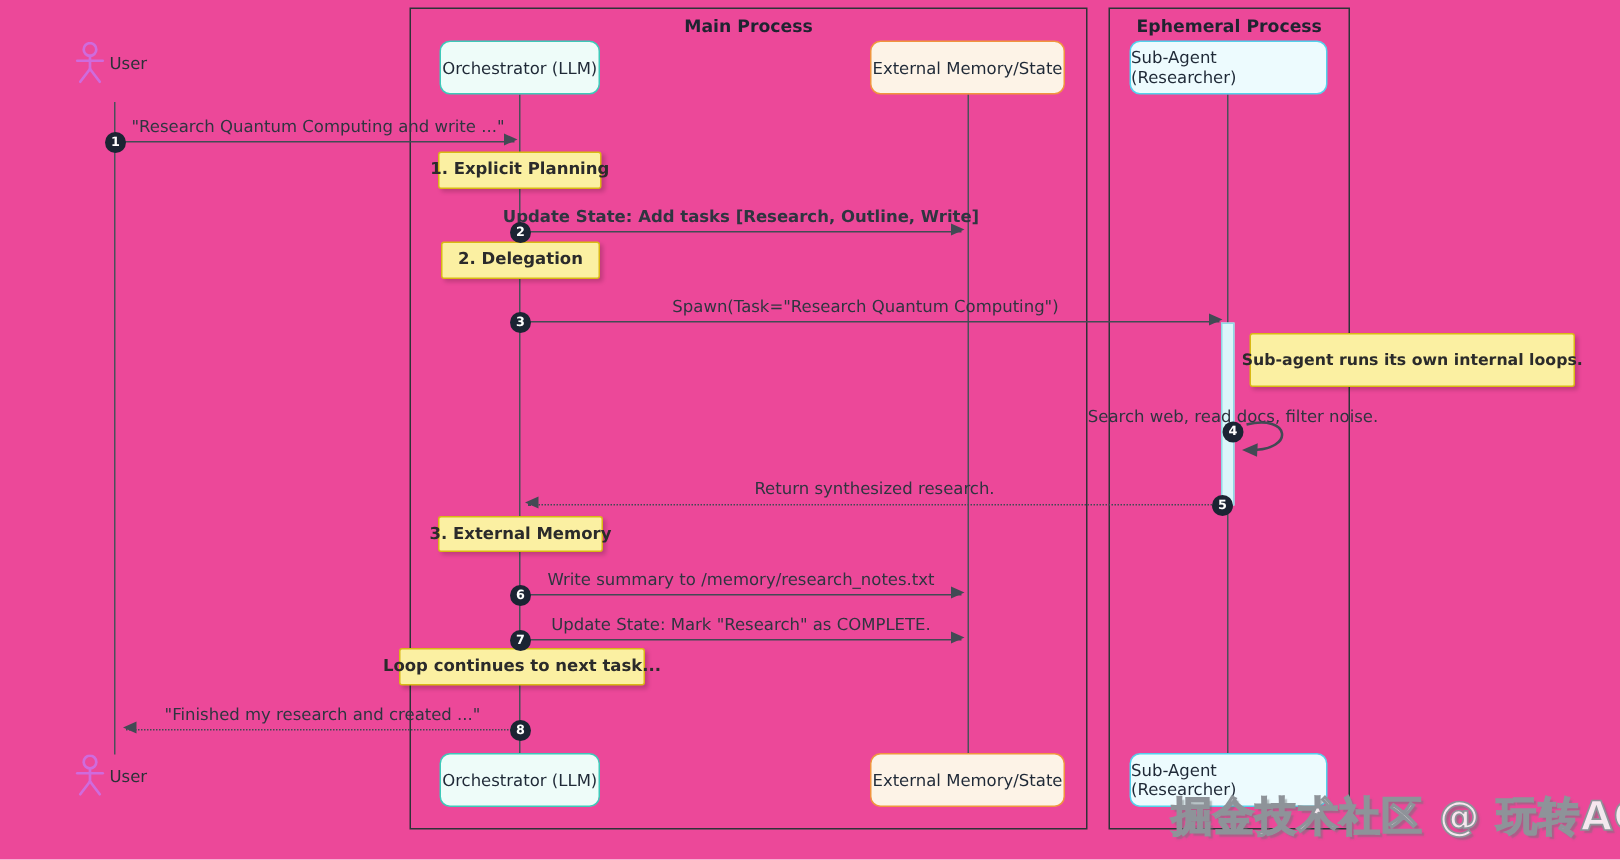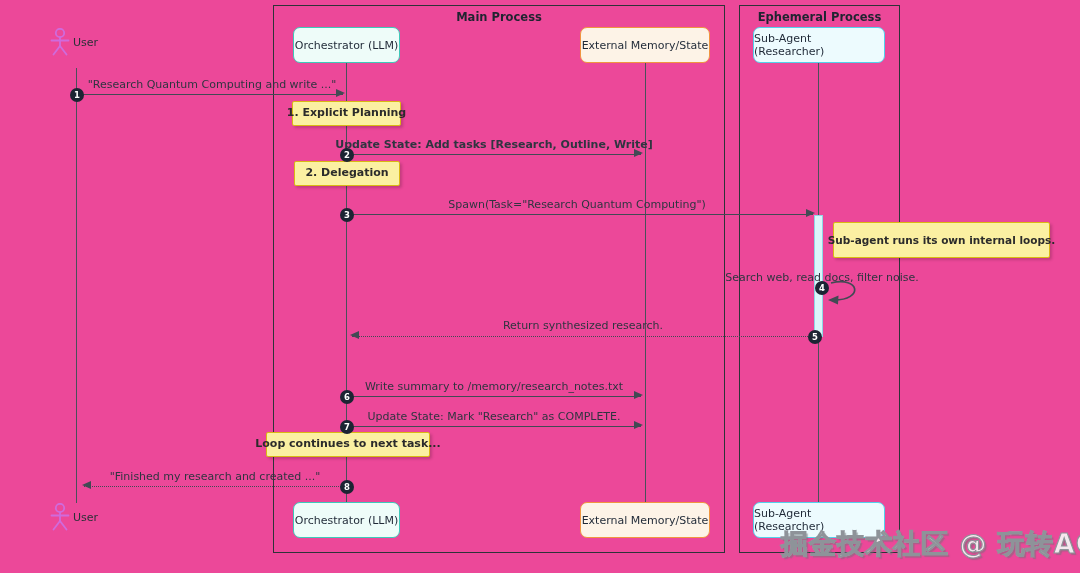--- a/index.html
+++ b/index.html
@@ -187,19 +187,22 @@
 
   <div class="note" style="left:292px; top:101px; width:109px; height:25px;">
     <span>1. Explicit Planning</span>
   </div>
   <div class="note" style="left:294px; top:161px; width:106px; height:25px;">
     <span>2. Delegation</span>
   </div>
   <div class="note small-text" style="left:833px; top:222px; width:217px; height:36px;">
     <span>Sub-agent runs its own internal loops.</span>
   </div>
+  <div class="note" style="left:292px; top:344px; width:110px; height:24px;">
+    <span>3. External Memory</span>
+  </div>
   <div class="note" style="left:266px; top:432px; width:164px; height:25px;">
     <span>Loop continues to next task...</span>
   </div>
 
   <div class="watermark">掘金技术社区 @ 玩转AGI</div>
 
 </div>
 
 </body></html>

